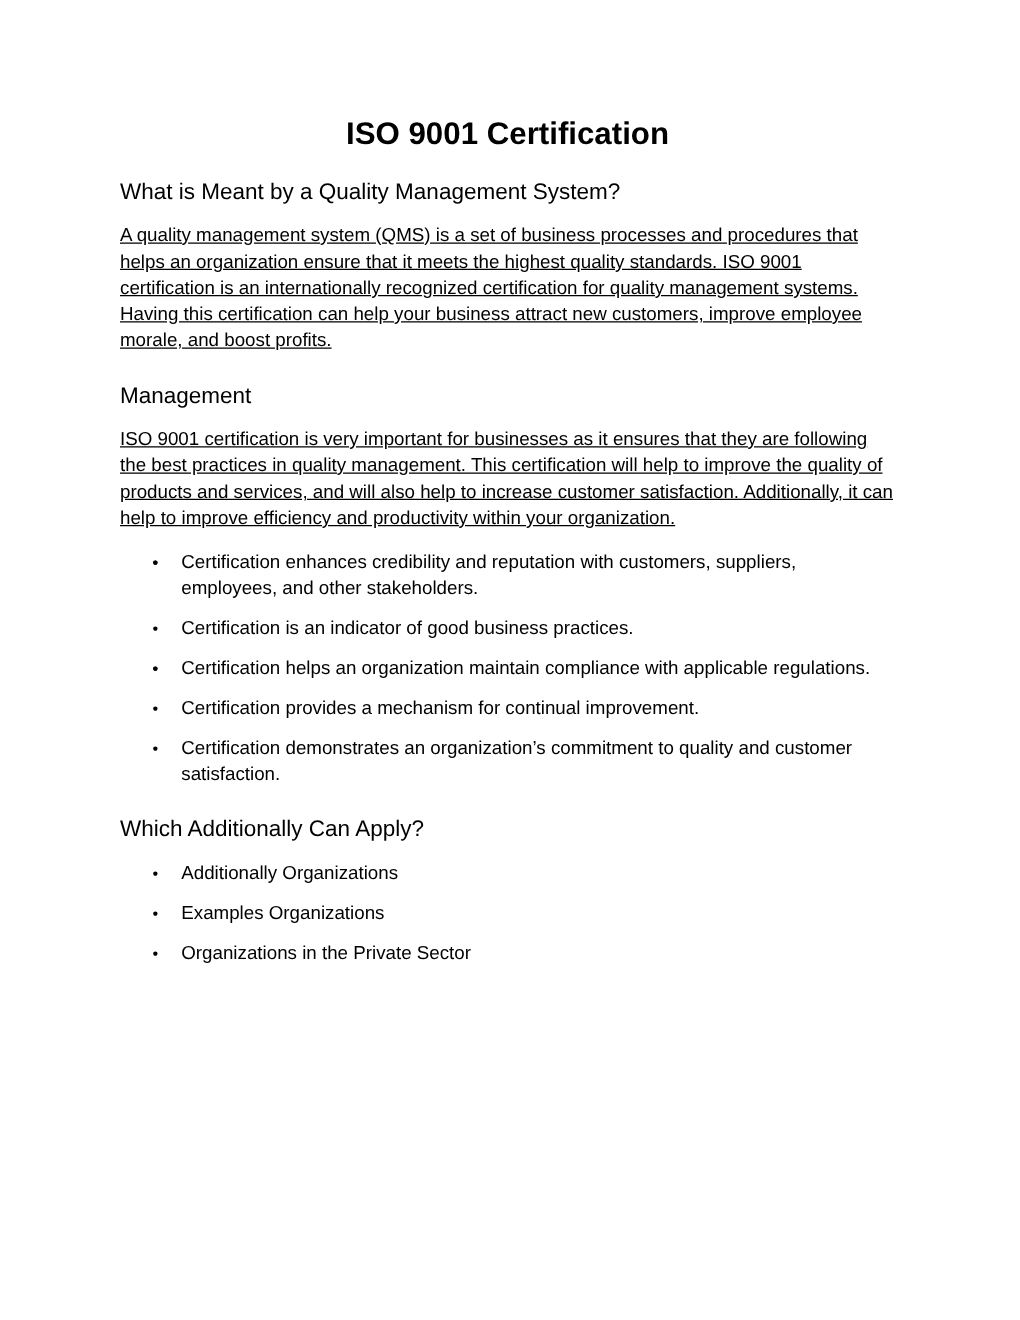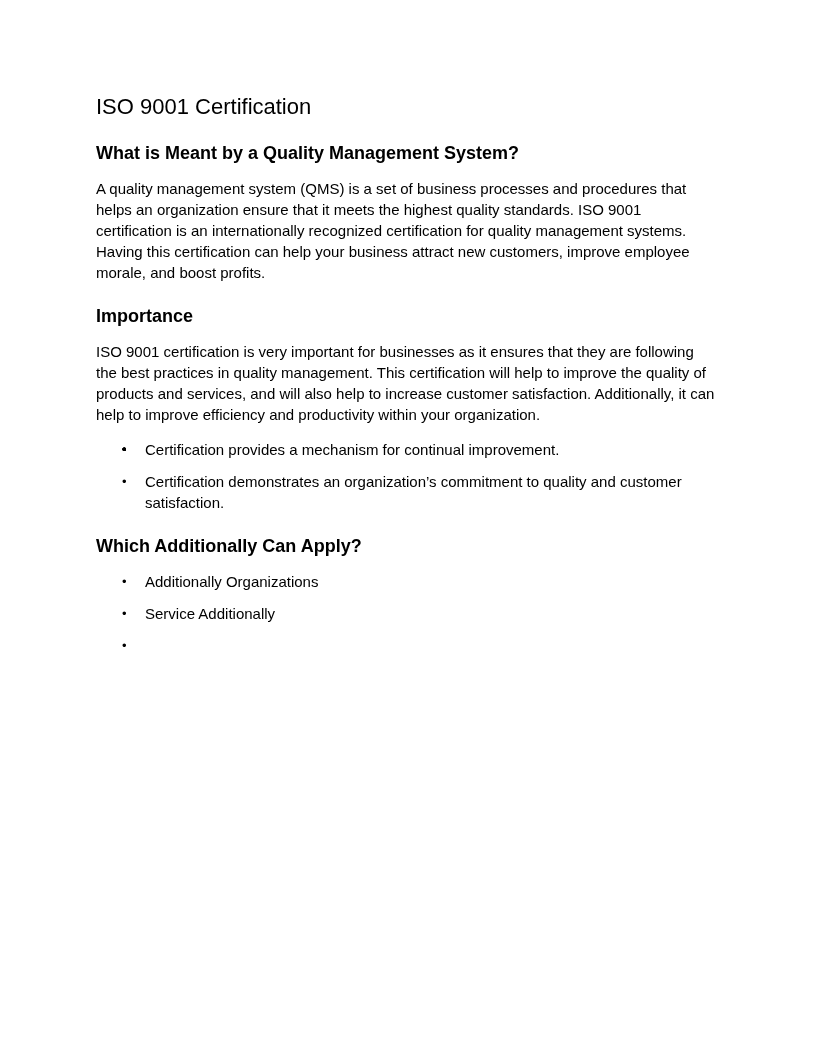--- a/index.html
+++ b/index.html
@@ -12,33 +12,35 @@
     min-height: 1056px;
     box-sizing: border-box;
     padding: 94px 100px 60px 96px;
     background: #ffffff;
     color: #000000;
     font-family: "Liberation Sans", sans-serif;
     font-size: 15px;
     line-height: 21px;
   }
   .doc-title {
-    font-size: 22px;
+    font-size: 25px;
     line-height: 26px;
-    font-weight: normal;
+    font-weight: bold;
+    text-align: center;
     margin: 0 0 14px 0;
   }
   .section-heading {
     font-size: 18px;
     line-height: 24px;
-    font-weight: bold;
+    font-weight: normal;
     margin: 21px 0 13px 0;
   }
   .para {
     margin: 0 0 14px 0;
+    text-decoration: underline;
   }
   .bullet-list {
     list-style: none;
     margin: 0 0 6px 24px;
     padding: 0;
   }
   .bullet-item {
     position: relative;
     padding-left: 25px;
     margin: 0 0 11px 0;
@@ -53,58 +55,62 @@
 </head>
 <body>
 
 <div class="page">
 
   <h1 class="doc-title">ISO 9001 Certification</h1>
 
   <h2 class="section-heading">What is Meant by a Quality Management System?</h2>
   <p class="para">A quality management system (QMS) is a set of business processes and procedures that helps an organization ensure that it meets the highest quality standards. ISO 9001 certification is an internationally recognized certification for quality management systems. Having this certification can help your business attract new customers, improve employee morale, and boost profits.</p>
 
-  <h2 class="section-heading">Importance</h2>
+  <h2 class="section-heading">Management</h2>
   <p class="para">ISO 9001 certification is very important for businesses as it ensures that they are following the best practices in quality management. This certification will help to improve the quality of products and services, and will also help to increase customer satisfaction. Additionally, it can help to improve efficiency and productivity within your organization.</p>
 
   <ul class="bullet-list">
     <li class="bullet-item">
       <span class="bullet-marker">•</span>
     </li>
     <li class="bullet-item">
       <span class="bullet-marker">•</span>
+      <span>Certification enhances credibility and reputation with customers, suppliers, employees, and other stakeholders.</span>
+    </li>
+    <li class="bullet-item">
+      <span class="bullet-marker">•</span>
+      <span>Certification is an indicator of good business practices.</span>
     </li>
     <li class="bullet-item">
       <span class="bullet-marker">•</span>
     </li>
     <li class="bullet-item">
       <span class="bullet-marker">•</span>
-    </li>
-    <li class="bullet-item">
-      <span class="bullet-marker">•</span>
+      <span>Certification helps an organization maintain compliance with applicable regulations.</span>
     </li>
     <li class="bullet-item">
       <span class="bullet-marker">•</span>
       <span>Certification provides a mechanism for continual improvement.</span>
     </li>
     <li class="bullet-item">
       <span class="bullet-marker">•</span>
       <span>Certification demonstrates an organization’s commitment to quality and customer satisfaction.</span>
     </li>
   </ul>
 
   <h2 class="section-heading">Which Additionally Can Apply?</h2>
   <ul class="bullet-list">
     <li class="bullet-item">
       <span class="bullet-marker">•</span>
       <span>Additionally Organizations</span>
     </li>
     <li class="bullet-item">
       <span class="bullet-marker">•</span>
-      <span>Service Additionally</span>
+      <span>Examples Organizations</span>
     </li>
     <li class="bullet-item">
       <span class="bullet-marker">•</span>
+      <span>Organizations in the Private Sector</span>
     </li>
   </ul>
 
 
 </div>
 
 </body></html>

